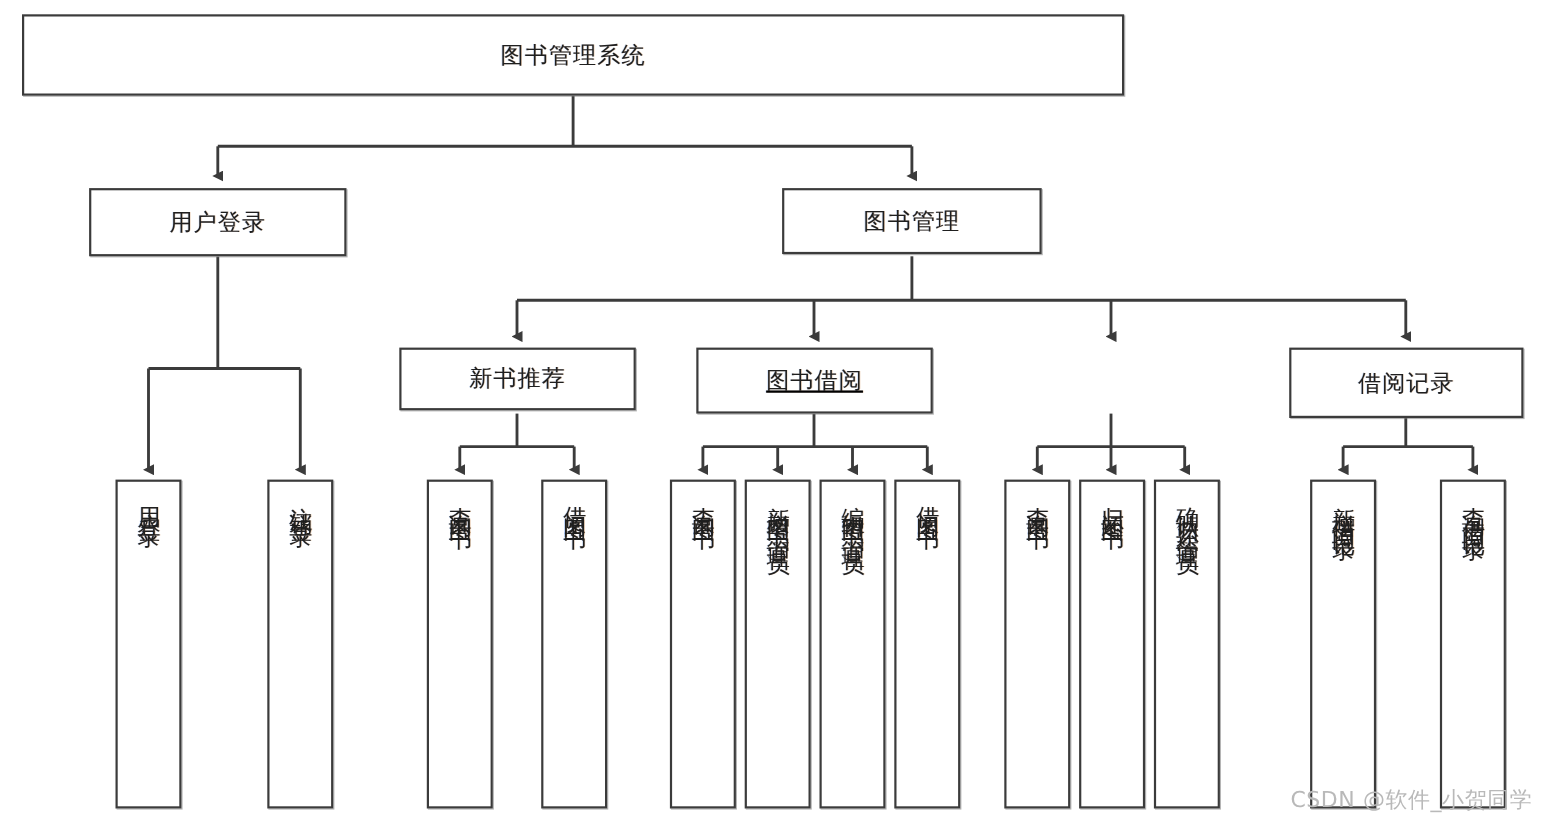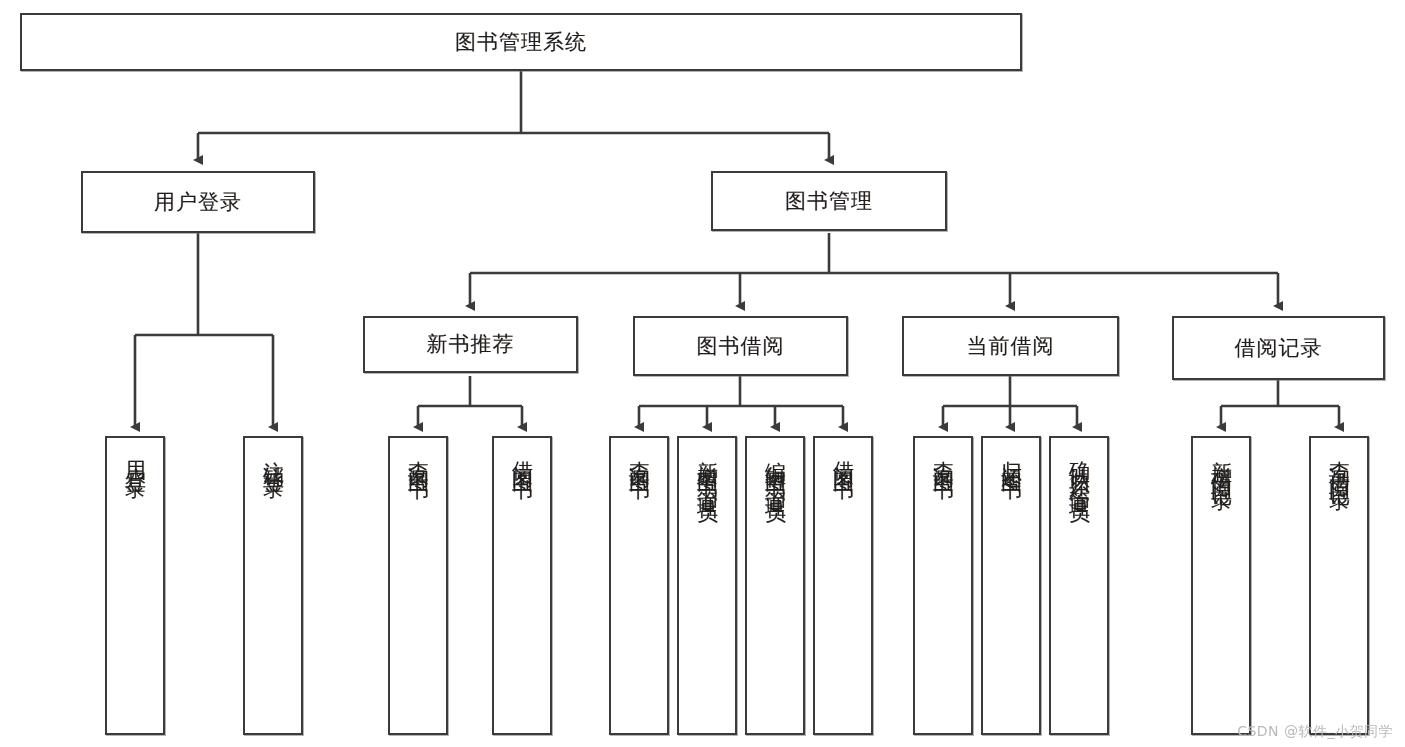--- a/index.html
+++ b/index.html
@@ -32,21 +32,21 @@
     white-space:pre;
     letter-spacing:6px;
     font-size:21px;
     line-height:1;
   }
   #watermark{
     position:absolute;
     right:12px;
     bottom:6px;
     color:#b9b9b9;
-    font-size:14px;
+    font-size:20px;
     letter-spacing:.5px;
     white-space:nowrap;
     user-select:none;
   }
 </style>
 </head>
 <body>
 
 <div id="canvas">
 
@@ -93,39 +93,36 @@
       <path d="M1010,406 L1010,427" marker-end="url(#arrow)"></path>
       <path d="M1077,406 L1077,427" marker-end="url(#arrow)"></path>
 
       <path d="M1278,376 L1278,406"></path>
       <path d="M1221,406 L1339,406"></path>
       <path d="M1221,406 L1221,427" marker-end="url(#arrow)"></path>
       <path d="M1339,406 L1339,427" marker-end="url(#arrow)"></path>
     </g>
   </svg>
 
-  <div class="node" style="left:20px;top:13px;width:1002px;height:58px;">
+  <div class="node" style="left:20px;top:13px;width:1002px;height:74px;">
     <span class="lbl">图书管理系统</span>
   </div>
 
   <div class="node" style="left:81px;top:171px;width:234px;height:62px;">
     <span class="lbl">用户登录</span>
   </div>
   <div class="node" style="left:711px;top:171px;width:236px;height:60px;">
     <span class="lbl">图书管理</span>
   </div>
 
   <div class="node" style="left:363px;top:316px;width:215px;height:57px;">
     <span class="lbl">新书推荐</span>
   </div>
-  <div class="node" style="left:633px;top:316px;width:215px;height:60px;">
+  <div class="node" style="left:633px;top:316px;width:215px;height:60px;text-decoration:underline;">
     <span class="lbl">图书借阅</span>
-  </div>
-  <div class="node" style="left:902px;top:316px;width:217px;height:60px;">
-    <span class="lbl">当前借阅</span>
   </div>
   <div class="node" style="left:1172px;top:316px;width:213px;height:64px;">
     <span class="lbl">借阅记录</span>
   </div>
 
   <div class="node vertical" style="left:105px;top:436px;width:60px;height:299px;">
     <span class="lbl">用户登录</span>
   </div>
   <div class="node vertical" style="left:243px;top:436px;width:60px;height:299px;">
     <span class="lbl">注销登录</span>

